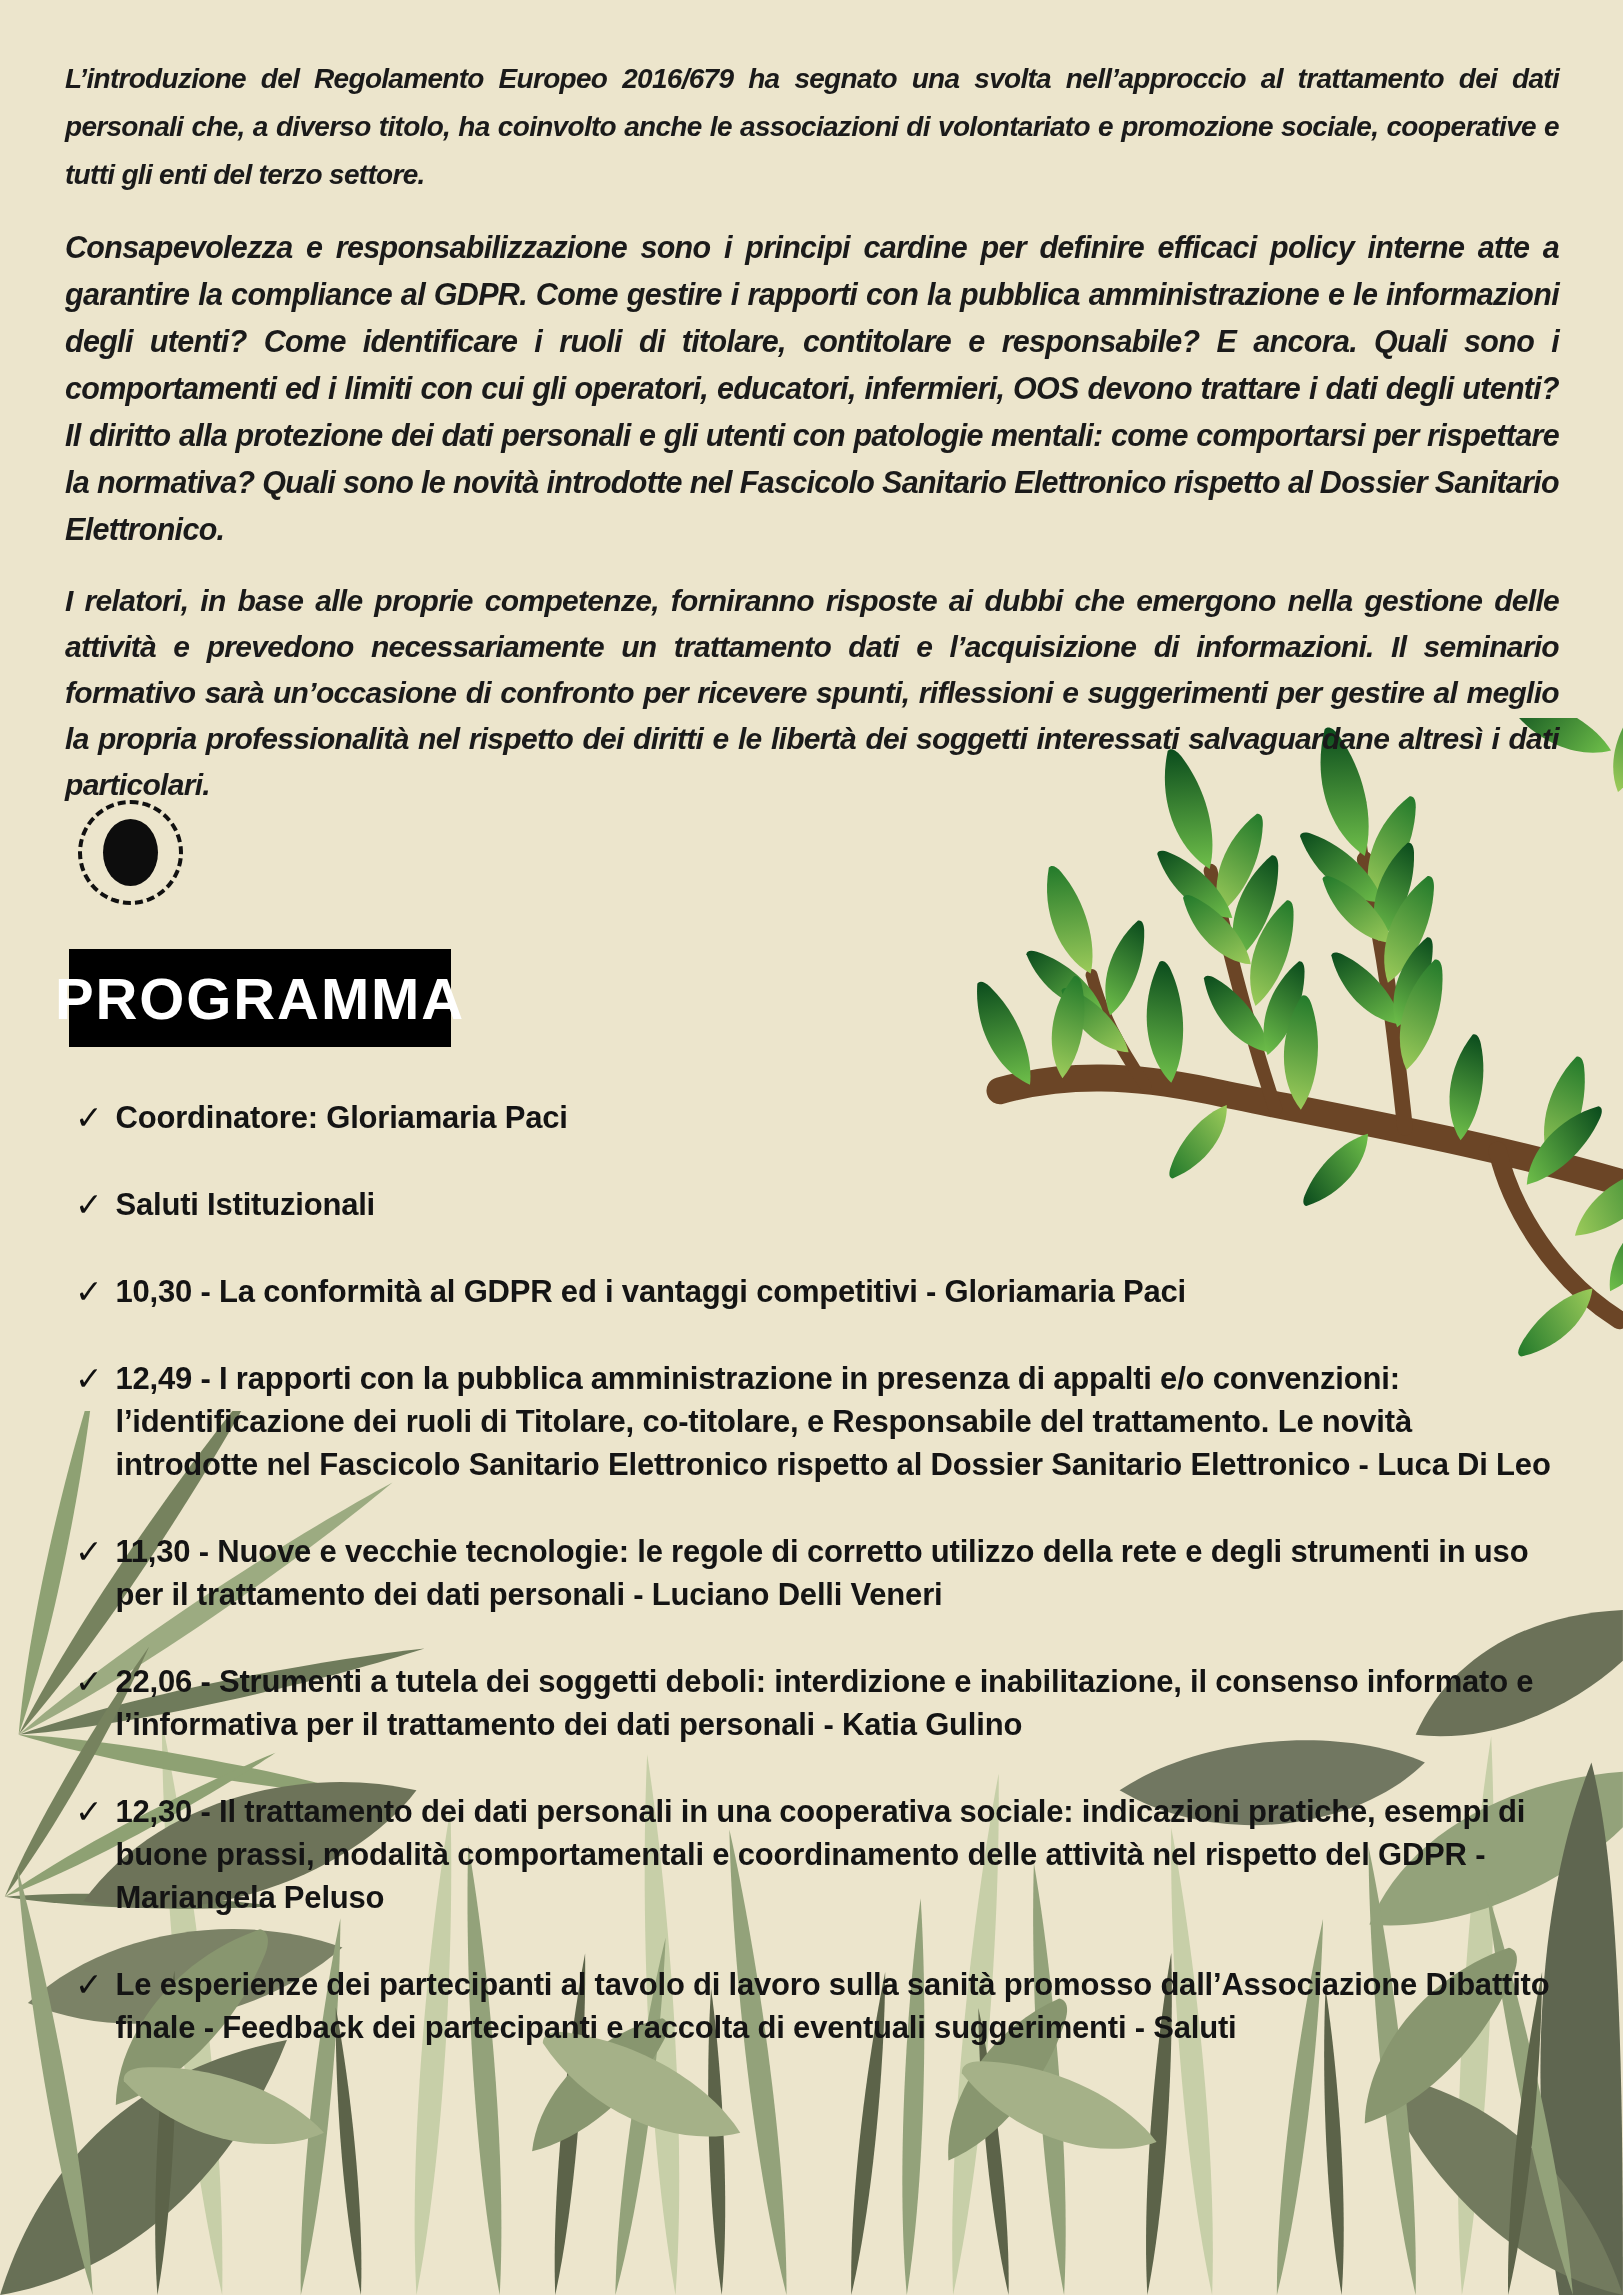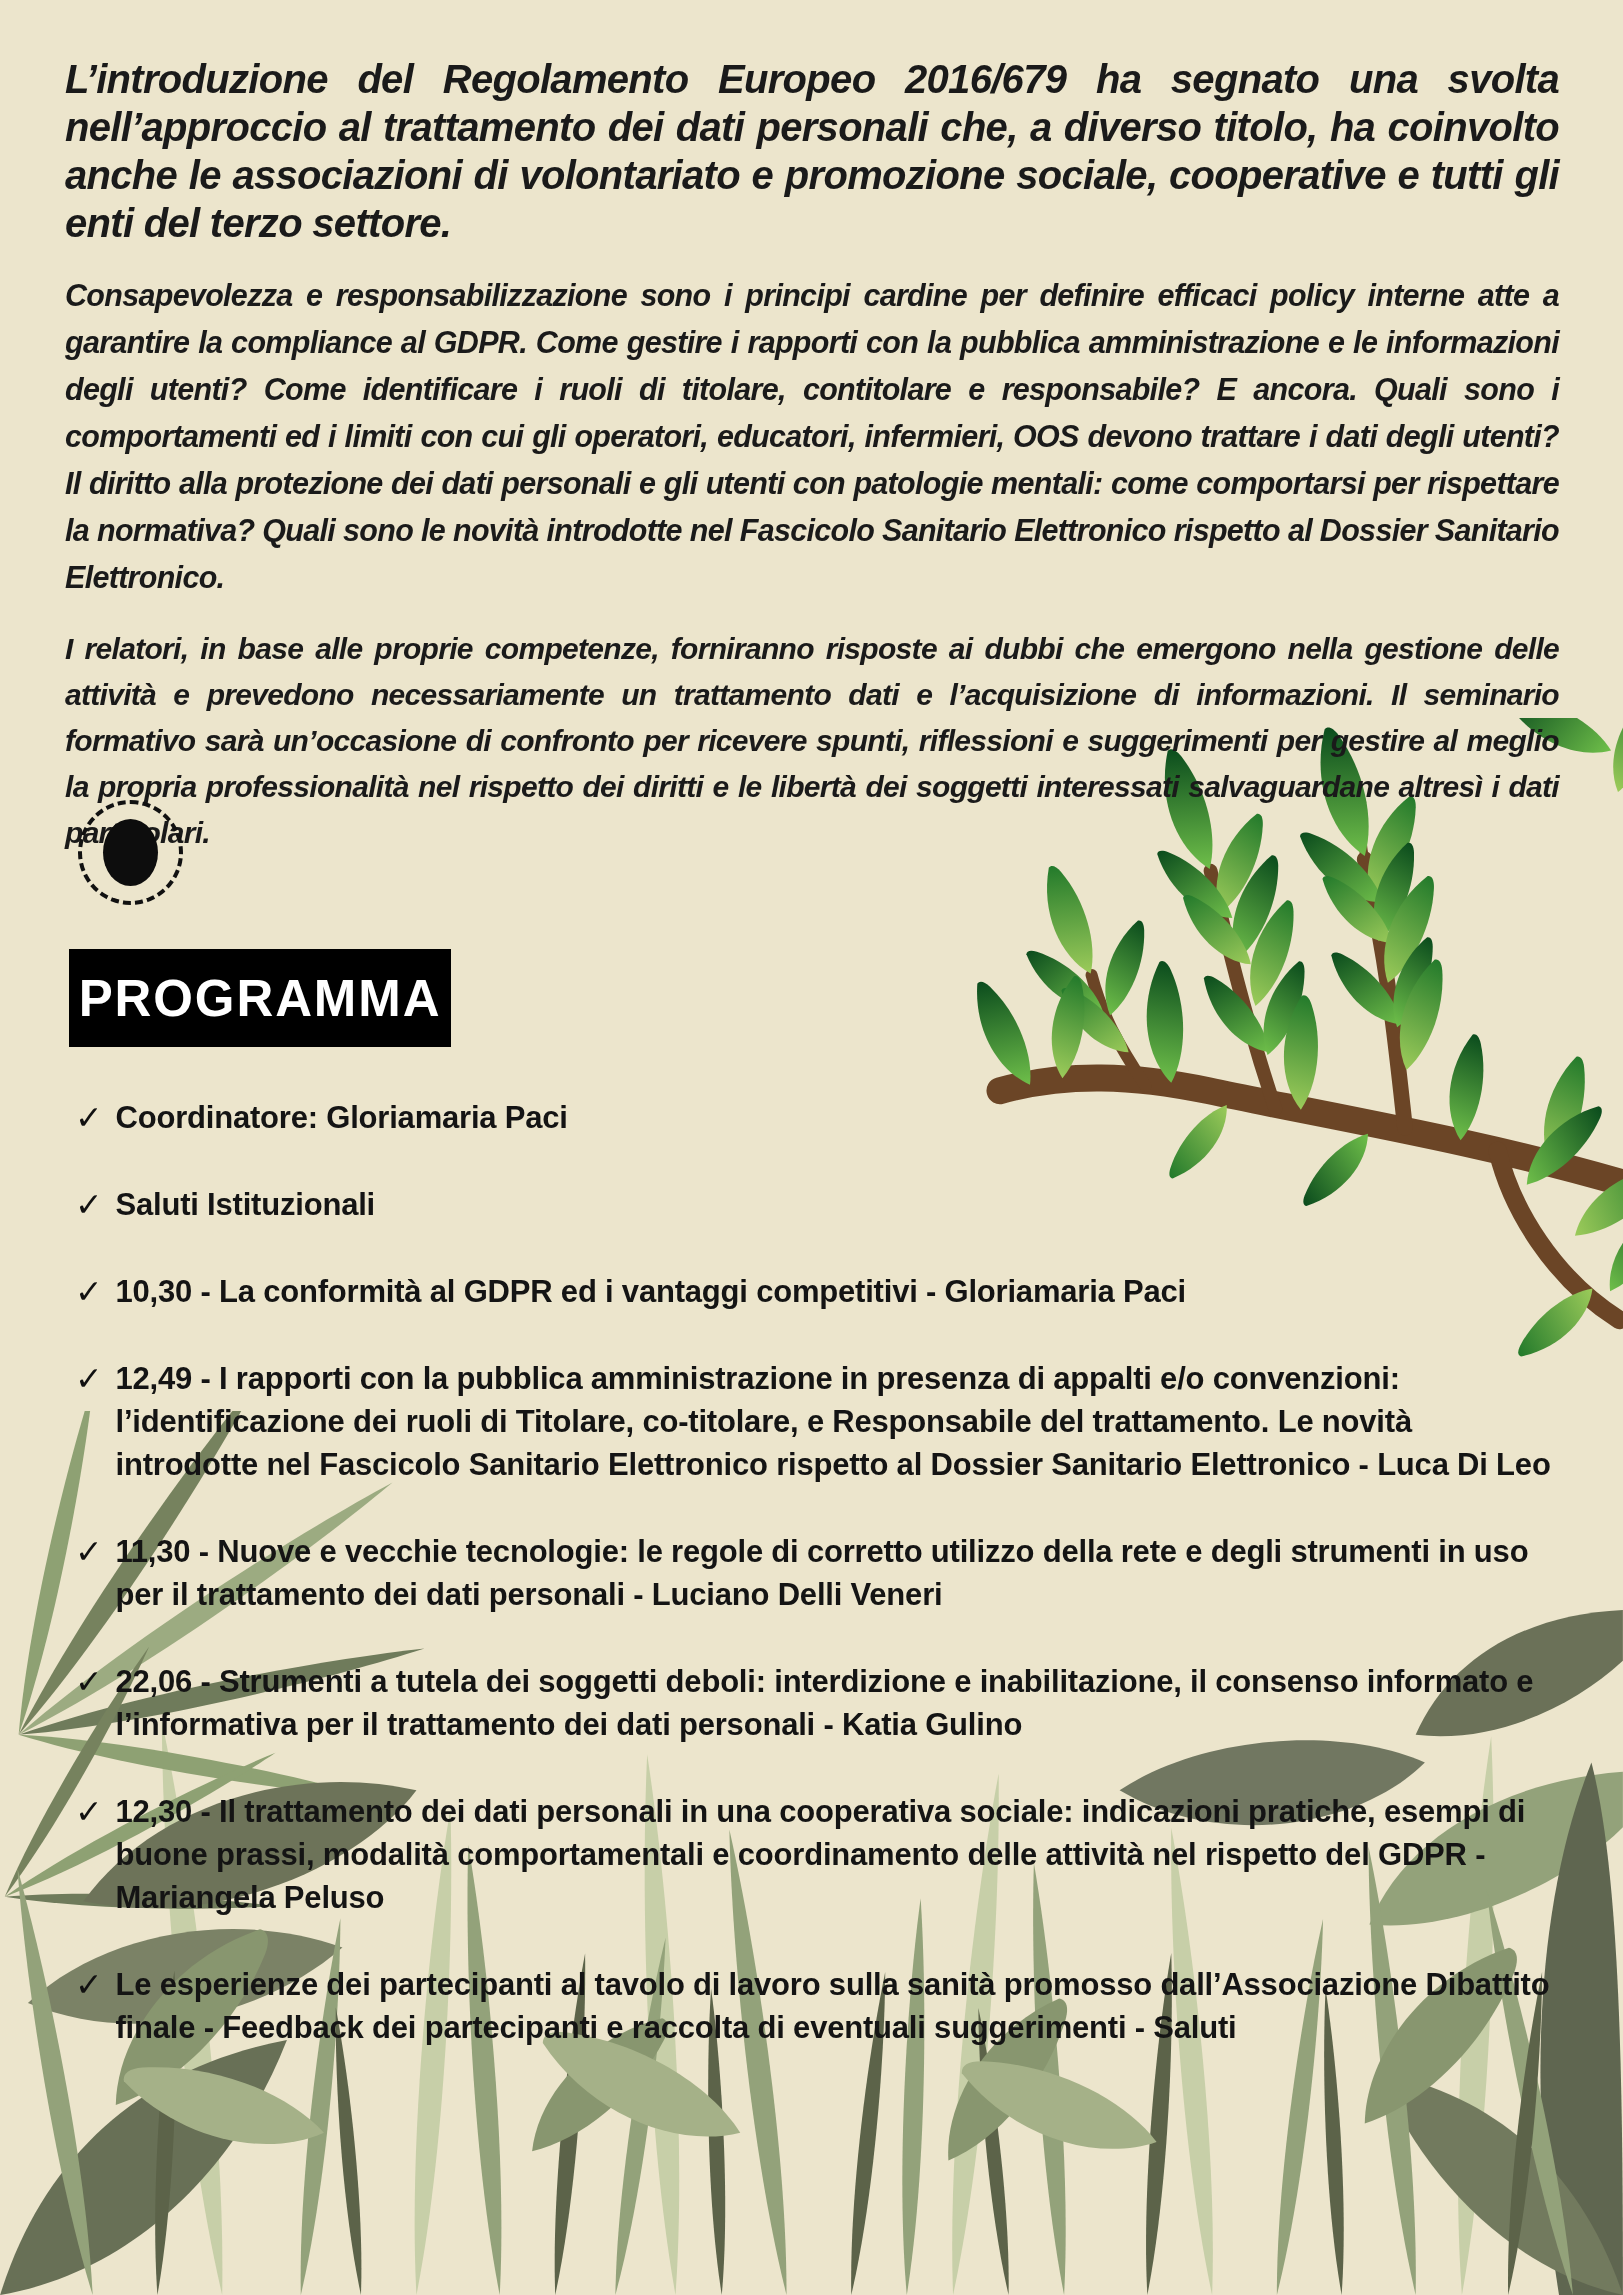--- a/index.html
+++ b/index.html
@@ -4,32 +4,32 @@
 <style>
   html,body{margin:0;padding:0;}
   body{font-family:"Liberation Sans",sans-serif;background:#ece5cc;}
   .poster{position:relative;width:1623px;height:2295px;background:#ece5cc;overflow:hidden;}
   .layer-decor{position:absolute;z-index:0;}
   .layer-text{position:absolute;z-index:2;}
 
   
   .intro{left:65px;top:55px;width:1494px;color:#1a1a1a;}
   .intro p{margin:0 0 25px 0;text-align:justify;font-style:italic;font-weight:bold;letter-spacing:-0.7px;}
-  .p1{font-size:40px;line-height:48px;}
+  .p1{font-size:28px;line-height:48px;}
   .p2{font-size:30.5px;line-height:47px;}
   .p3{font-size:30px;line-height:46px;}
 
   
   .event-dot{position:absolute;left:78px;top:800px;width:97px;height:97px;border:4.2px dashed #111;border-radius:50%;z-index:2;}
   .event-dot .inner{position:absolute;left:21px;top:15.3px;width:55px;height:67px;background:#0d0d0d;border-radius:50%;}
   .event-text{left:214px;top:804px;font-size:39px;line-height:48px;font-weight:bold;color:#0d0d0d;letter-spacing:-0.5px;}
 
   
   .programma{left:69px;top:949px;width:382px;height:98px;background:#000;color:#fff;
-    display:flex;align-items:center;justify-content:center;font-size:51px;font-weight:bold;letter-spacing:1.9px;}
+    display:flex;align-items:center;justify-content:center;font-size:58px;font-weight:bold;letter-spacing:1.9px;}
 
   
   .plist{left:75px;top:1096px;width:1485px;color:#141414;}
   .item{display:flex;margin-bottom:44px;}
   .check{flex:none;width:34px;margin-right:6.5px;font-size:33px;line-height:43px;font-weight:normal;color:#111;}
   .itxt{flex:1;font-size:31px;line-height:43px;font-weight:bold;letter-spacing:-0.2px;}
   .footnote{margin-left:41px;font-size:28px;line-height:43px;font-weight:bold;letter-spacing:-0.2px;}
 </style>
 </head>
 <body>

